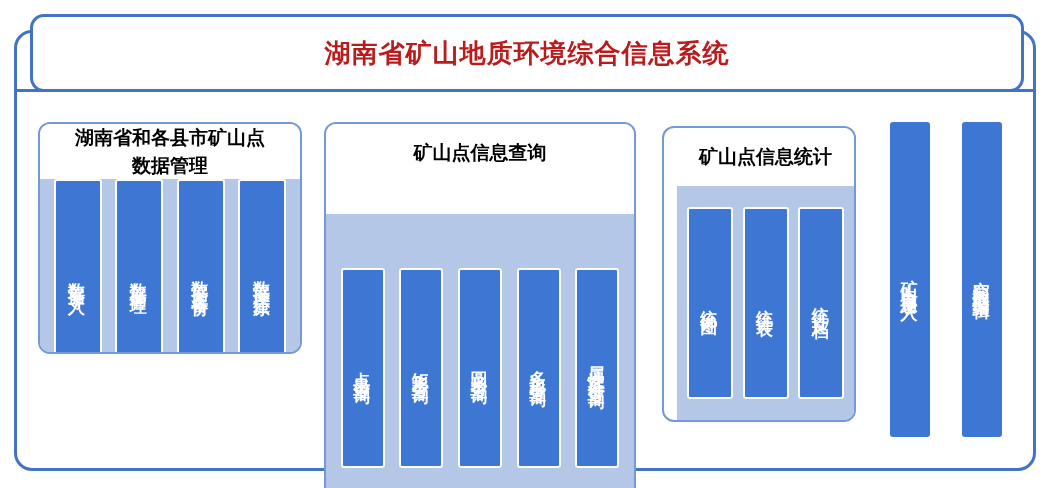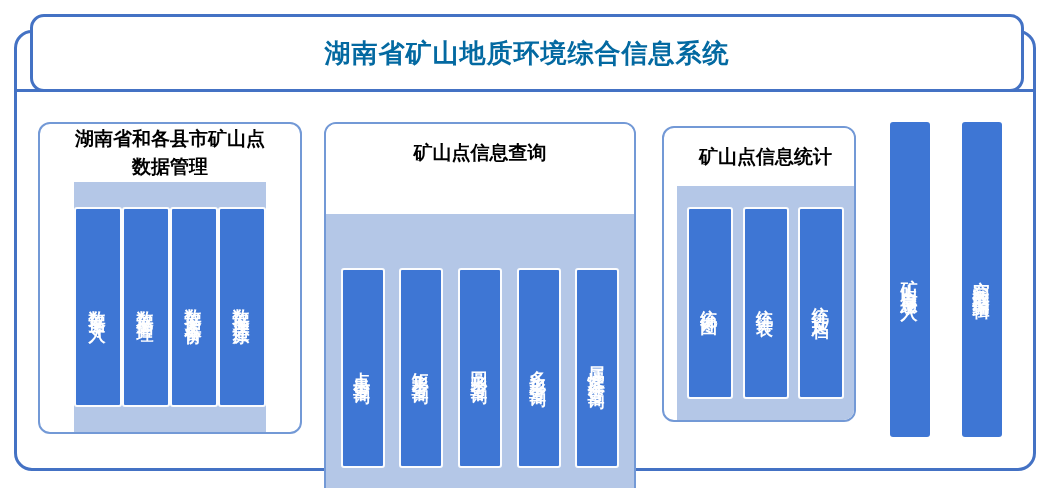--- a/index.html
+++ b/index.html
@@ -39,21 +39,21 @@
     width: 994px; height: 78px;
     background: #ffffff;
     border: 3px solid #4472C4;
     border-radius: 14px;
     display: flex; align-items: center; justify-content: center;
     z-index: 3;
   }
   .system-title {
     font-size: 26px;
     font-weight: bold;
-    color: #0369a1;
+    color: #b91c1c;
     letter-spacing: 1px;
   }
   
   .group {
     position: absolute;
     display: flex; flex-direction: column;
     border: 2px solid #7399D6;
     border-radius: 12px;
     background: #ffffff;
     overflow: hidden;
@@ -84,21 +84,21 @@
     display: flex; align-items: center; justify-content: center;
   }
   .bar-label {
     writing-mode: vertical-rl;
     text-orientation: upright;
     color: #ffffff;
     font-weight: bold;
     font-size: 17px;
     letter-spacing: 5px;
   }
-  .g1 { left: 38px;  top: 122px; width: 264px; height: 312px; align-items: center; }
+  .g1 { left: 38px;  top: 122px; width: 264px; height: 232px; }
   .g2 { left: 324px; top: 122px; width: 312px; height: 402px; gap: 32px; }
   .g2 .bar { width: 44px; }
   .g3 { left: 662px; top: 126px; width: 194px; height: 296px; padding-left: 13px; }
   .g3 .bar { width: 46px; height: 192px; }
   
   .tall-bar {
     position: absolute;
     top: 122px;
     width: 40px; height: 315px;
     background: #3E76D4;

